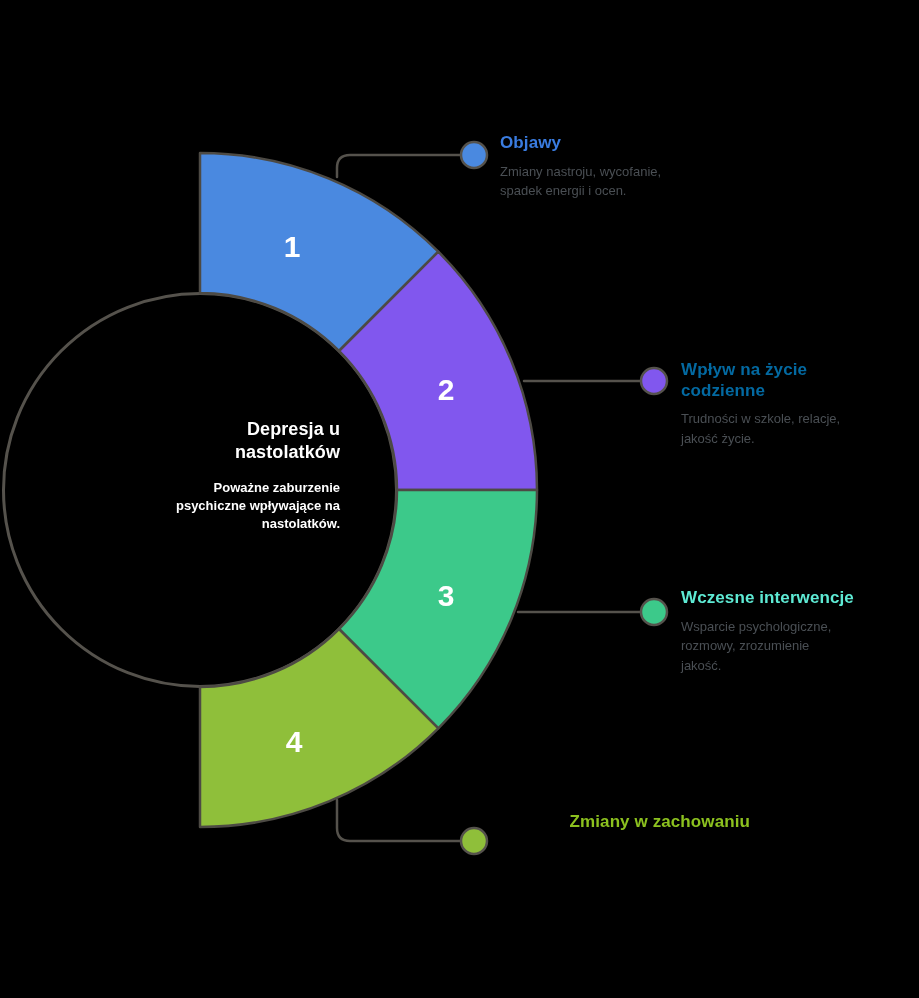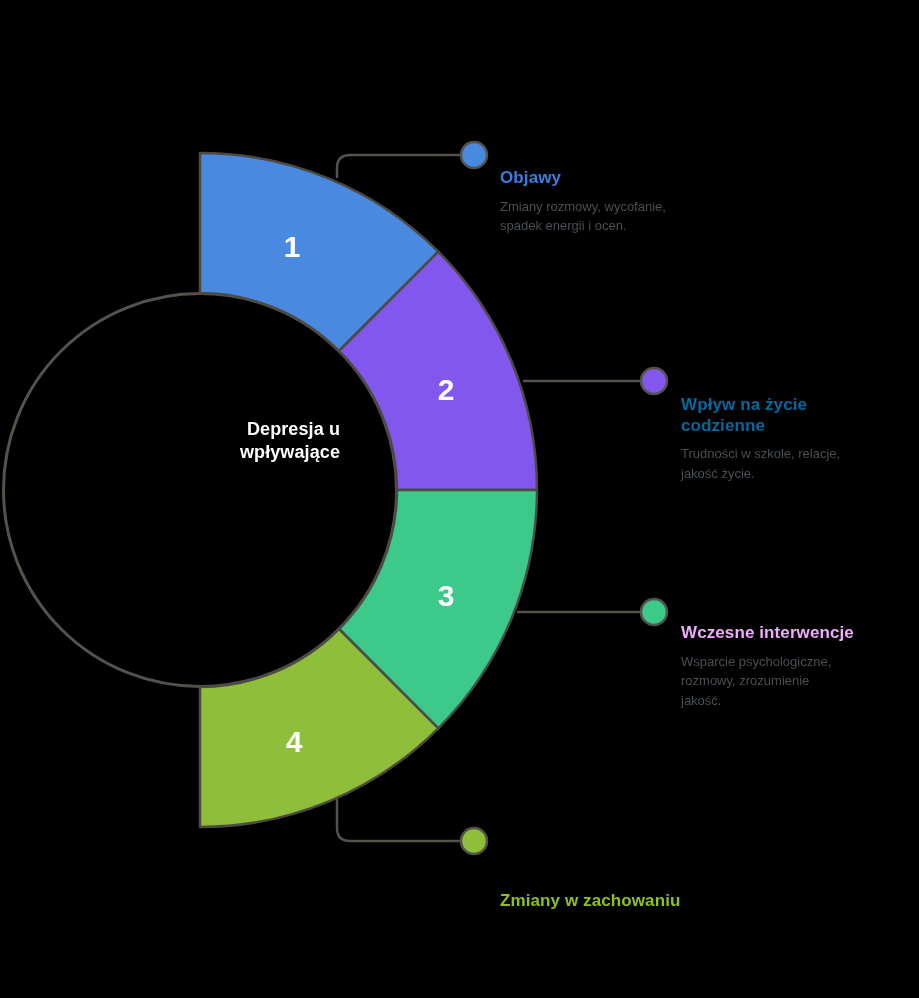--- a/index.html
+++ b/index.html
@@ -62,41 +62,40 @@
     font-weight: 700;
     color: #ffffff;
     line-height: 1.40;
     margin: 14px 0 0 0;
   }
 
   
   .callout {
     position: absolute;
     pointer-events: none;
-    margin-top: 35px;
   }
   .callout-title {
     font-size: 17px;
     font-weight: 700;
     line-height: 1.22;
     margin: 0;
     letter-spacing: 0.1px;
   }
   .callout-desc {
     font-size: 13px;
     font-weight: 400;
     color: #4a4f54;
     line-height: 1.52;
     margin: 8px 0 0 0;
   }
 
   #callout-1 { left: 500px; top: 133px; width: 250px; }
   #callout-2 { left: 681px; top: 360px; width: 230px; }
   #callout-3 { left: 681px; top: 588px; width: 235px; }
-  #callout-4 { left: 500px; top: 856px; width: 250px; }
+  #callout-4 { left: 500px; top: 812px; width: 250px; text-align: right; }
 </style>
 </head>
 <body>
 
 <div id="stage">
 
   <svg class="diagram" viewBox="0 0 919 998">
 
     <circle cx="200" cy="490" r="196.5" fill="#000000" stroke="#55524c" stroke-width="3"></circle>
 
@@ -135,45 +134,50 @@
 
     <circle cx="474" cy="155" r="13" fill="#4a89e0" stroke="#55524c" stroke-width="2.5"></circle>
     <circle cx="654" cy="381" r="13" fill="#8157ee" stroke="#55524c" stroke-width="2.5"></circle>
     <circle cx="654" cy="612" r="13" fill="#3cc98a" stroke="#55524c" stroke-width="2.5"></circle>
     <circle cx="474" cy="841" r="13" fill="#8fbf3a" stroke="#55524c" stroke-width="2.5"></circle>
   </svg>
 
   <div class="hub">
     <div class="hub-title">
       <span>Depresja u</span><br>
-      <span>wpływające</span>
+      <span>nastolatków</span>
+    </div>
+    <div class="hub-sub">
+      <span>Poważne zaburzenie</span><br>
+      <span>psychiczne wpływające na</span><br>
+      <span>nastolatków.</span>
     </div>
   </div>
 
   <div class="callout" id="callout-1">
     <div class="callout-title" style="color:#3a7ce0;">Objawy</div>
     <div class="callout-desc">
-      <span>Zmiany rozmowy, wycofanie,</span><br>
+      <span>Zmiany nastroju, wycofanie,</span><br>
       <span>spadek energii i ocen.</span>
     </div>
   </div>
 
   <div class="callout" id="callout-2">
     <div class="callout-title" style="color:#0369a1;">
       <span>Wpływ na życie</span><br>
       <span>codzienne</span>
     </div>
     <div class="callout-desc">
       <span>Trudności w szkole, relacje,</span><br>
       <span>jakość życie.</span>
     </div>
   </div>
 
   <div class="callout" id="callout-3">
-    <div class="callout-title" style="color:#f0abfc;">Wczesne interwencje</div>
+    <div class="callout-title" style="color:#5eead4;">Wczesne interwencje</div>
     <div class="callout-desc">
       <span>Wsparcie psychologiczne,</span><br>
       <span>rozmowy, zrozumienie</span><br>
       <span>jakość.</span>
     </div>
   </div>
 
   <div class="callout" id="callout-4">
     <div class="callout-title" style="color:#8cc11f;">Zmiany w zachowaniu</div>
   </div>

